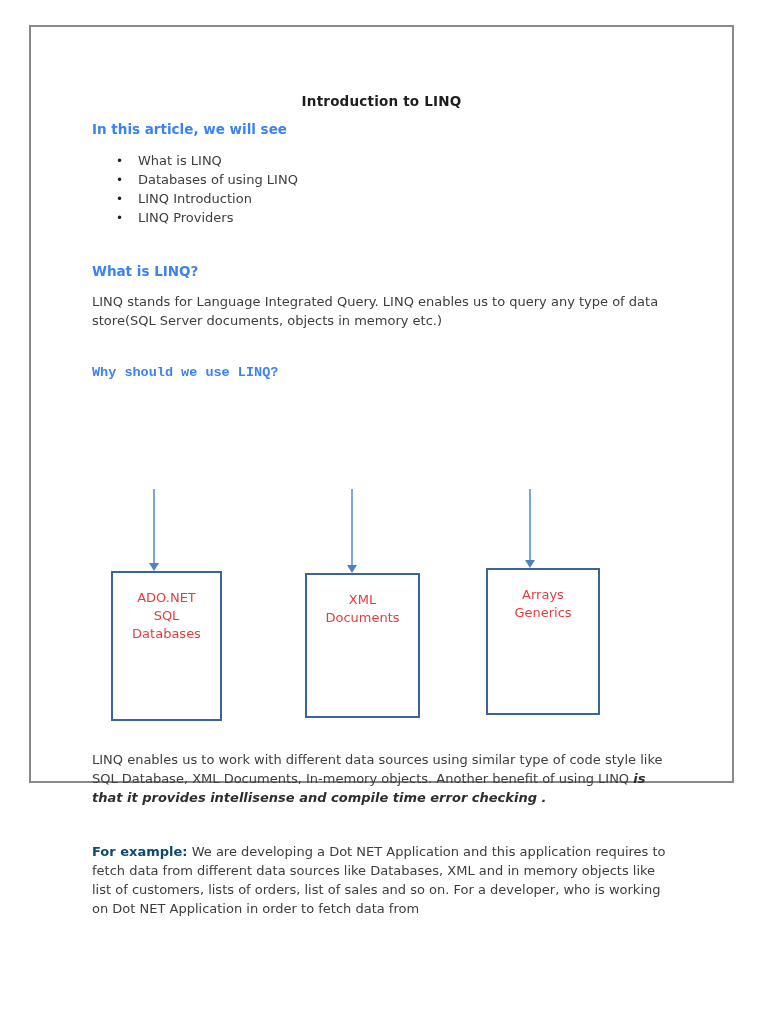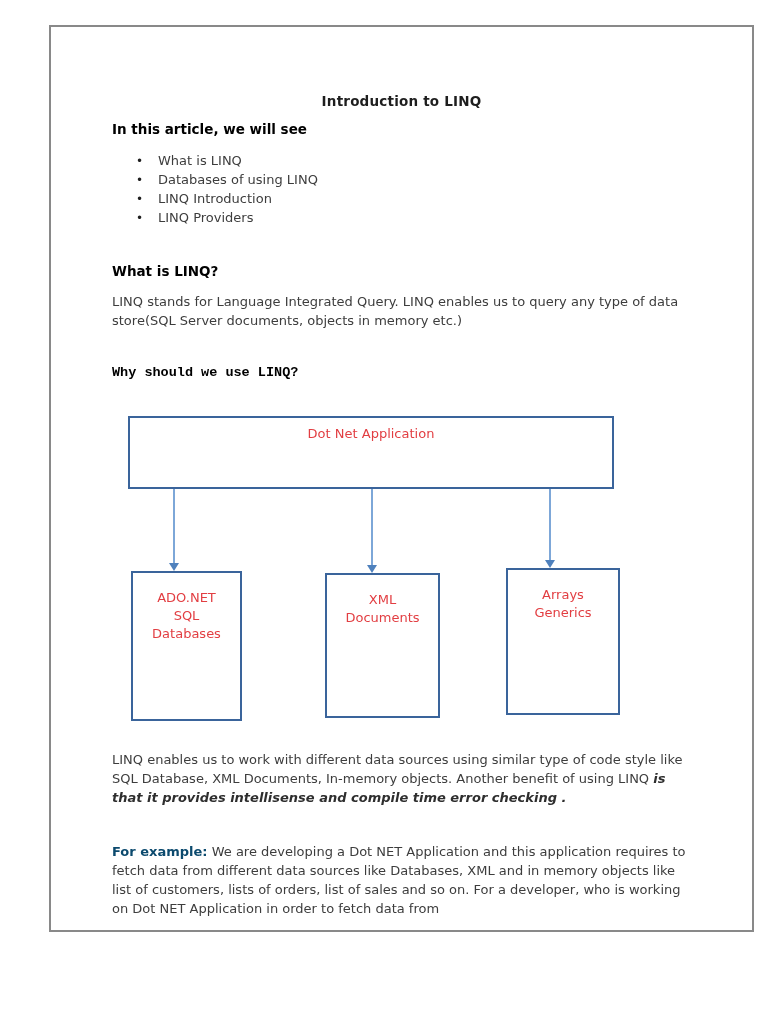--- a/index.html
+++ b/index.html
@@ -16,41 +16,40 @@
     width: 768px;
     height: 1024px;
     background: #ffffff;
     overflow: hidden;
   }
   .page {
     position: absolute;
     left: 29px;
     top: 25px;
     width: 705px;
-    height: 907px;
+    height: 758px;
     background: #ffffff;
     border: 2px solid #898989;
     box-sizing: border-box;
-    margin-left: 20px;
   }
   .abs { position: absolute; }
   .doc-title {
     top: 66px;
     left: 0;
     width: 100%;
     text-align: center;
     font-size: 13.5px;
     font-weight: bold;
     color: #1e1e1e;
     letter-spacing: 0.2px;
   }
   .h-bold {
     font-size: 13.5px;
     font-weight: bold;
-    color: #000000;
+    color: #3b82f6;
   }
   .intro-heading { top: 94px; left: 61px; }
   .what-heading  { top: 236px; left: 61px; }
   .why-heading   { top: 338px; left: 61px; font-family: Liberation Mono, monospace; }
   .bullet-list {
     top: 124px;
     left: 85px;
     width: 420px;
   }
   .bullet-item {
@@ -157,23 +156,20 @@
         <span>LINQ Providers</span>
       </div>
     </div>
 
     <div class="abs h-bold what-heading">What is LINQ?</div>
 
     <div class="abs body-para para-what">LINQ stands for Language Integrated Query. LINQ enables us to query any type of data store(SQL Server documents, objects in memory etc.)</div>
 
     <div class="abs h-bold why-heading">Why should we use LINQ?</div>
 
-    <div class="abs diagram-box root-box">
-      <span>Dot Net Application</span>
-    </div>
 
     <div class="abs arrow arrow-1">
       <div class="arrow-line"></div>
       <div class="arrow-head"></div>
     </div>
     <div class="abs arrow arrow-2">
       <div class="arrow-line"></div>
       <div class="arrow-head"></div>
     </div>
     <div class="abs arrow arrow-3">

